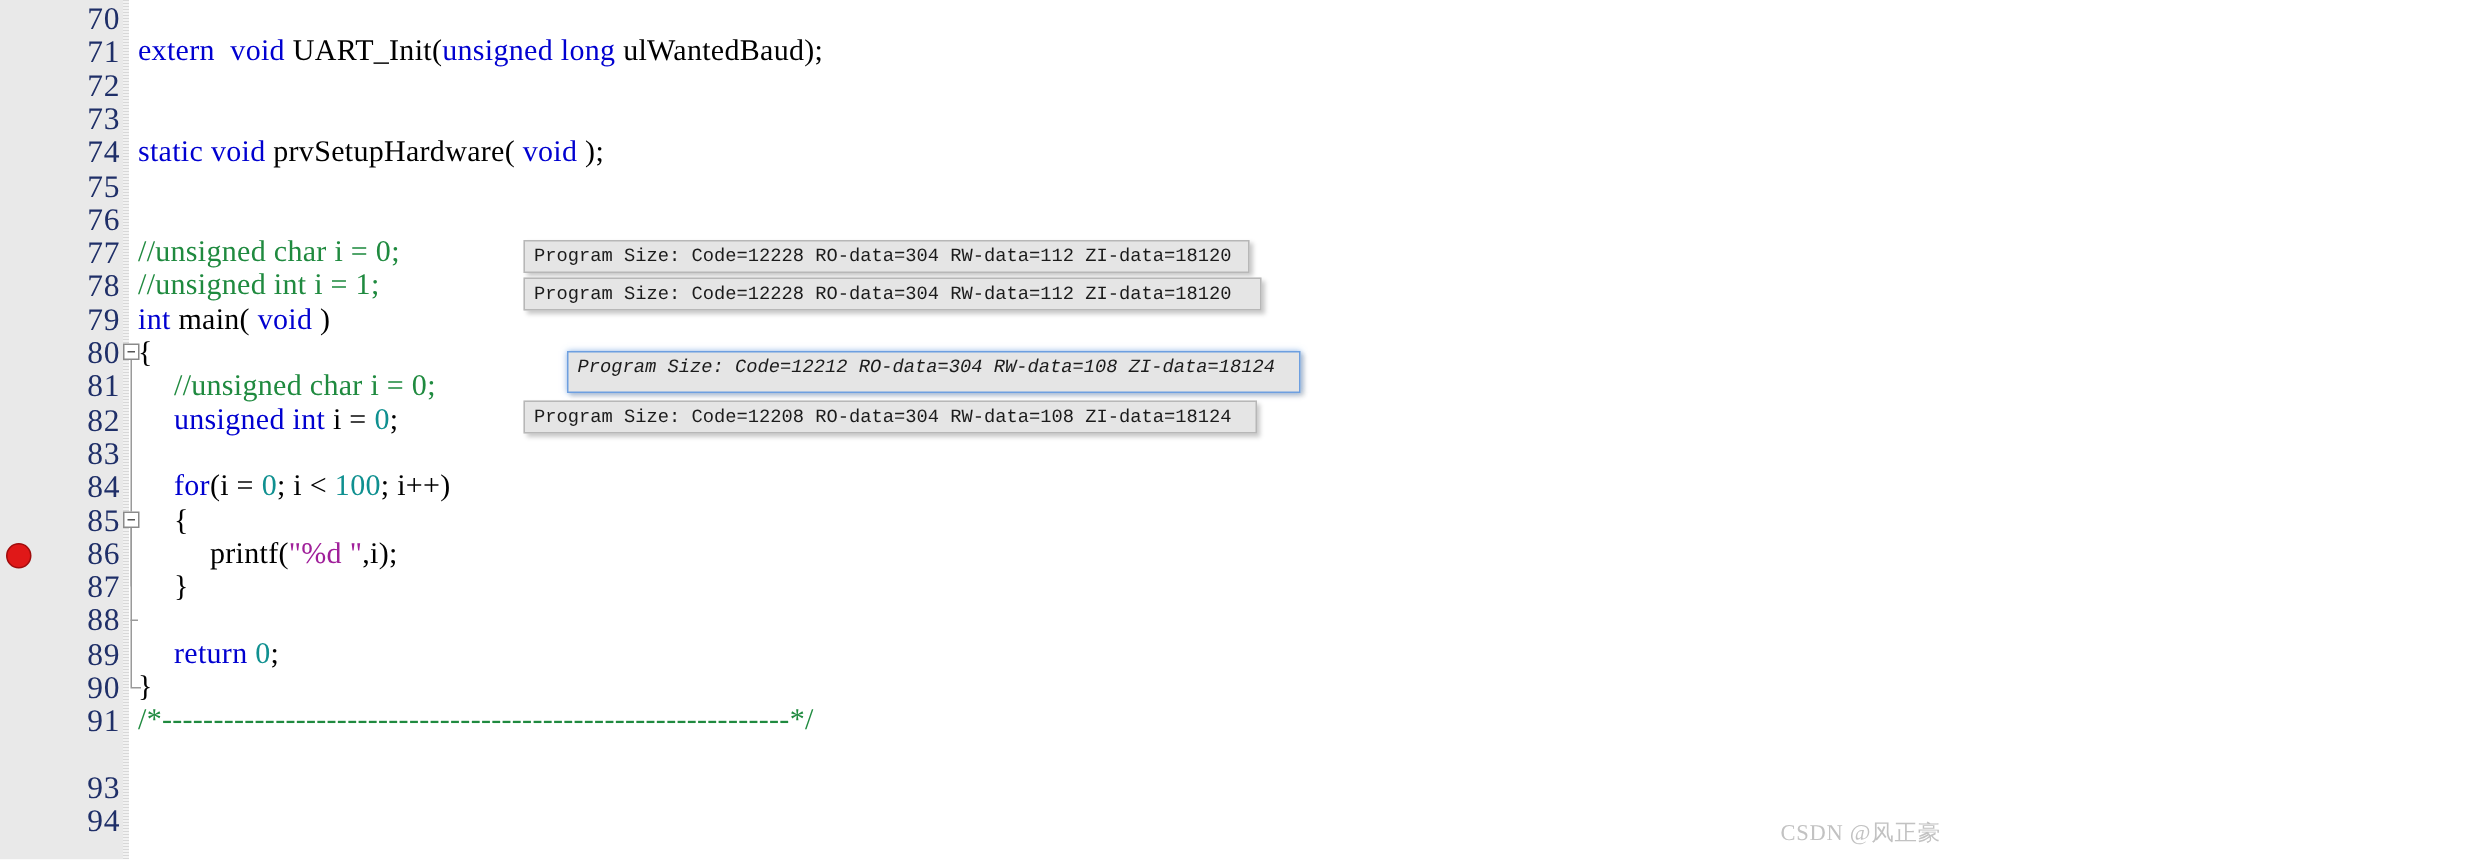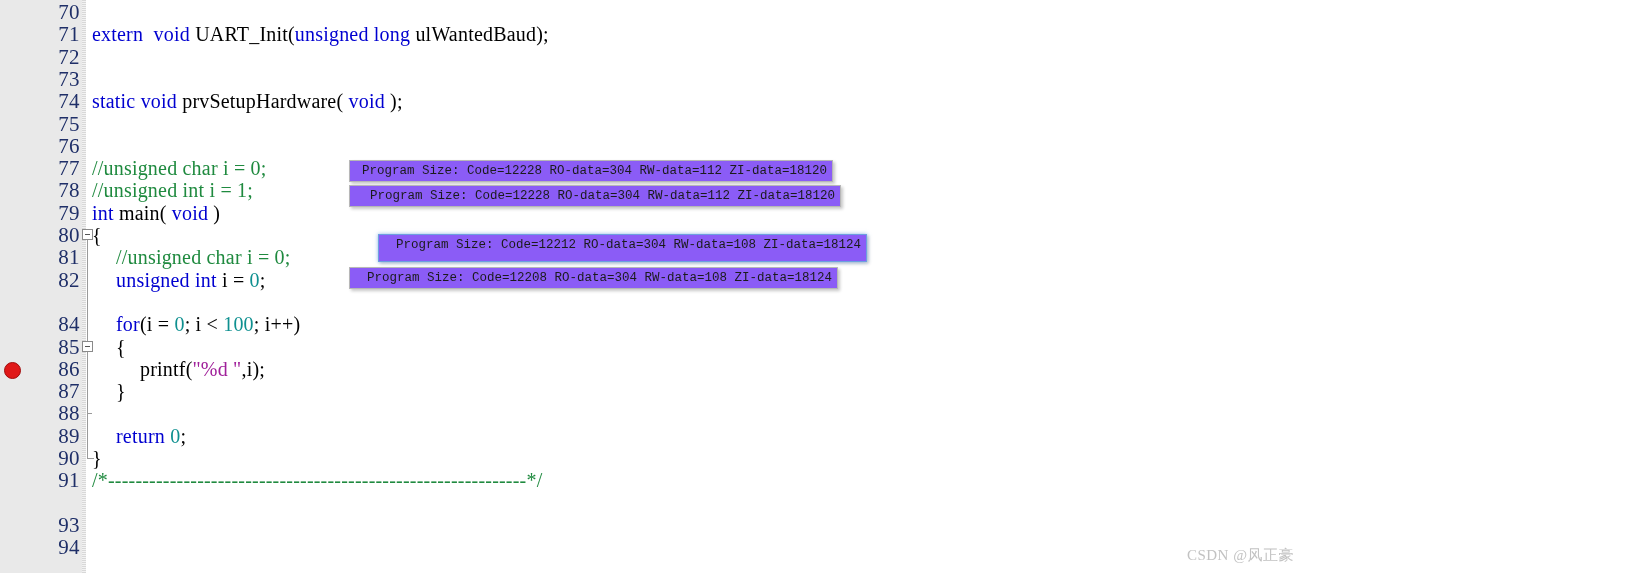--- a/index.html
+++ b/index.html
@@ -141,30 +141,29 @@
   .fold-tick {
     position: absolute;
     left: 87px;
     width: 5px; height: 1px;
     background: #9a9a9a;
   }
 
   
   .popup {
     position: absolute;
-    background: #8b5cf6;
+    background: #e5e5e5;
     font-family: "Liberation Mono", monospace;
     font-size: 12.5px;
     line-height: 17px;
     color: #1b1b1b;
     white-space: pre;
     padding: 2px 5px 2px 6px;
     box-sizing: border-box;
     overflow: hidden;
-    text-align: right;
   }
   .popup.gray {
     border: 1px solid #b7b7b7;
     box-shadow: 2px 2px 3px rgba(0,0,0,0.22);
   }
   .popup.blue {
     border: 1px solid #6d9fe0;
     box-shadow: 0 0 4px rgba(110,160,225,0.75),
                 2px 2px 3px rgba(0,0,0,0.18);
   }
@@ -236,20 +235,24 @@
         <div class="code" style="left: 92px;"><span class="plain">{</span></div>
       </div>
       <div class="row" style="top: 246.3px;">
         <div class="lnum">81</div>
         <div class="code" style="left: 116px;"><span class="com">//unsigned char i = 0;</span></div>
       </div>
       <div class="row" style="top: 268.6px;">
         <div class="lnum">82</div>
         <div class="code" style="left: 116px;"><span class="kw">unsigned</span><span class="plain"> </span><span class="kw">int</span><span class="plain"> i = </span><span class="num">0</span><span class="plain">;</span></div>
       </div>
+      <div class="row" style="top: 290.9px;">
+        <div class="lnum">83</div>
+        <div class="code" style="left: 92px;"></div>
+      </div>
       <div class="row" style="top: 313.2px;">
         <div class="lnum">84</div>
         <div class="code" style="left: 116px;"><span class="kw">for</span><span class="plain">(i = </span><span class="num">0</span><span class="plain">; i &lt; </span><span class="num">100</span><span class="plain">; i++)</span></div>
       </div>
       <div class="row" style="top: 335.5px;">
         <div class="lnum">85</div>
         <div class="code" style="left: 116px;"><span class="plain">{</span></div>
       </div>
       <div class="row" style="top: 357.8px;">
         <div class="lnum">86</div>
@@ -288,18 +291,18 @@
       <div class="fold-line" style="top: 240px; height: 218px;"></div>
       <div class="fold-end" style="top: 458px;"></div>
       <div class="fold-box" style="top: 340.5px;"></div>
       <div class="fold-line" style="top: 351.5px; height: 39.6px;"></div>
       <div class="fold-tick" style="top: 413.4px;"></div>
     </div>
 
   <div id="popup-layer">
       <div class="popup gray" style="left: 349px; top: 160px; width: 484px; height: 22px;"><div>Program Size: Code=12228 RO-data=304 RW-data=112 ZI-data=18120</div></div>
       <div class="popup gray" style="left: 349px; top: 185px; width: 492px; height: 22px;"><div>Program Size: Code=12228 RO-data=304 RW-data=112 ZI-data=18120</div></div>
-      <div class="popup blue" style="left: 378px; top: 234px; width: 489px; height: 28px;"><div>Program Size: Code=12212 RO-data=304 RW-data=108 ZI-data=18124</div></div>
+      <div class="popup blue" style="left: 378px; top: 234px; width: 489px; height: 28px; font-style: italic;"><div>Program Size: Code=12212 RO-data=304 RW-data=108 ZI-data=18124</div></div>
       <div class="popup gray" style="left: 349px; top: 267px; width: 489px; height: 22px;"><div>Program Size: Code=12208 RO-data=304 RW-data=108 ZI-data=18124</div></div>
     </div>
 
   <div class="watermark">CSDN @风正豪</div>
 </div>
 
 </body></html>

